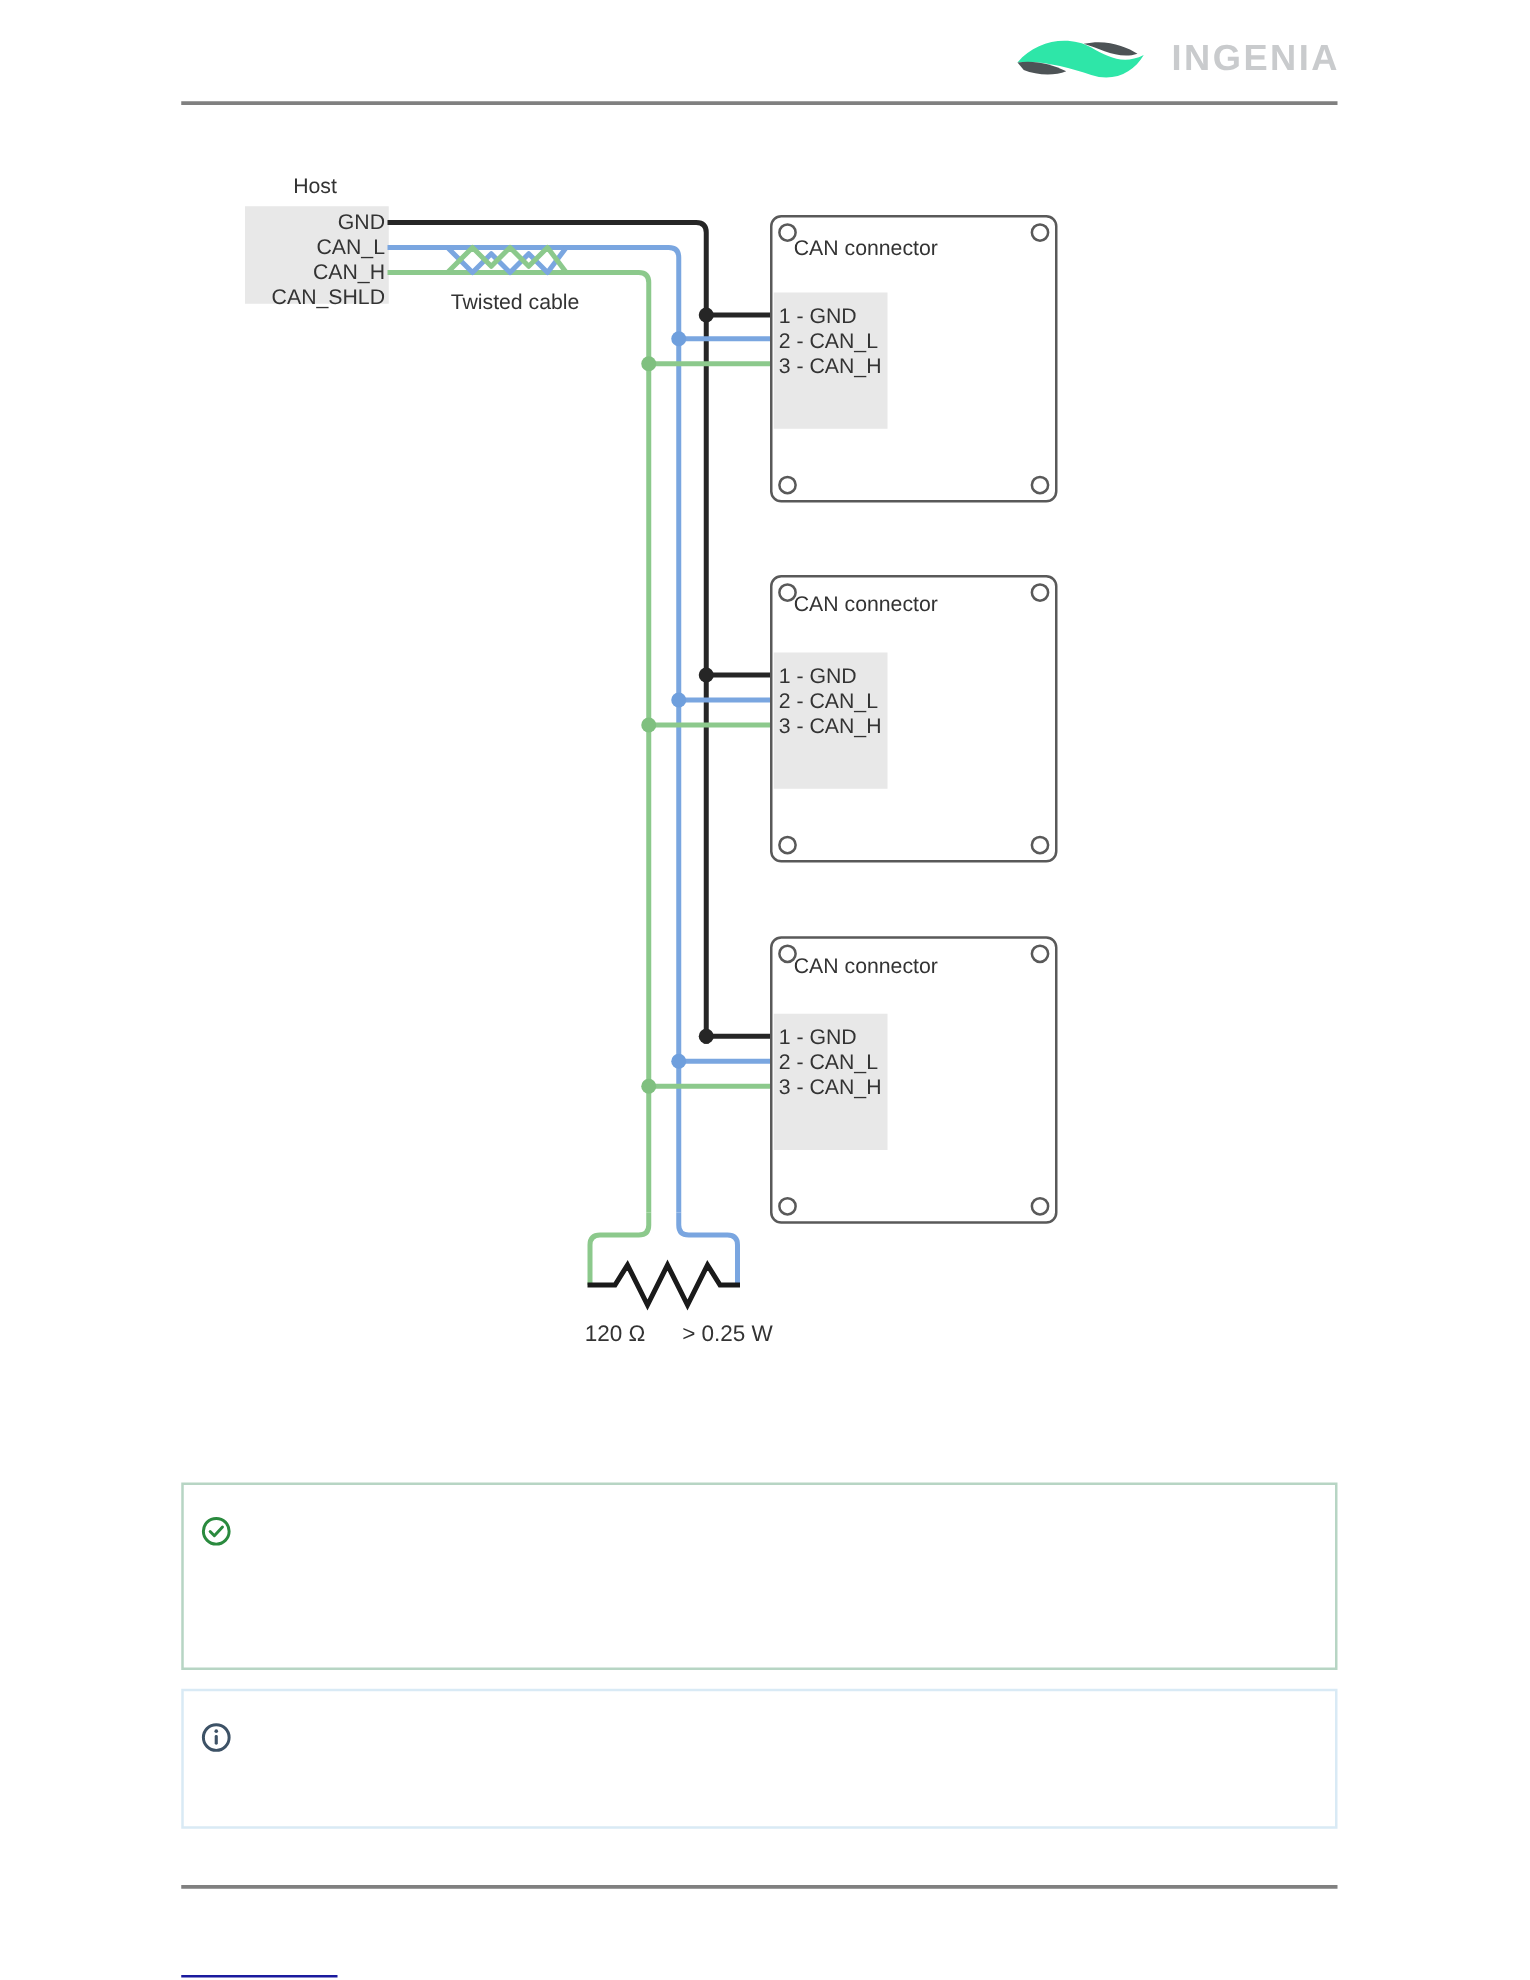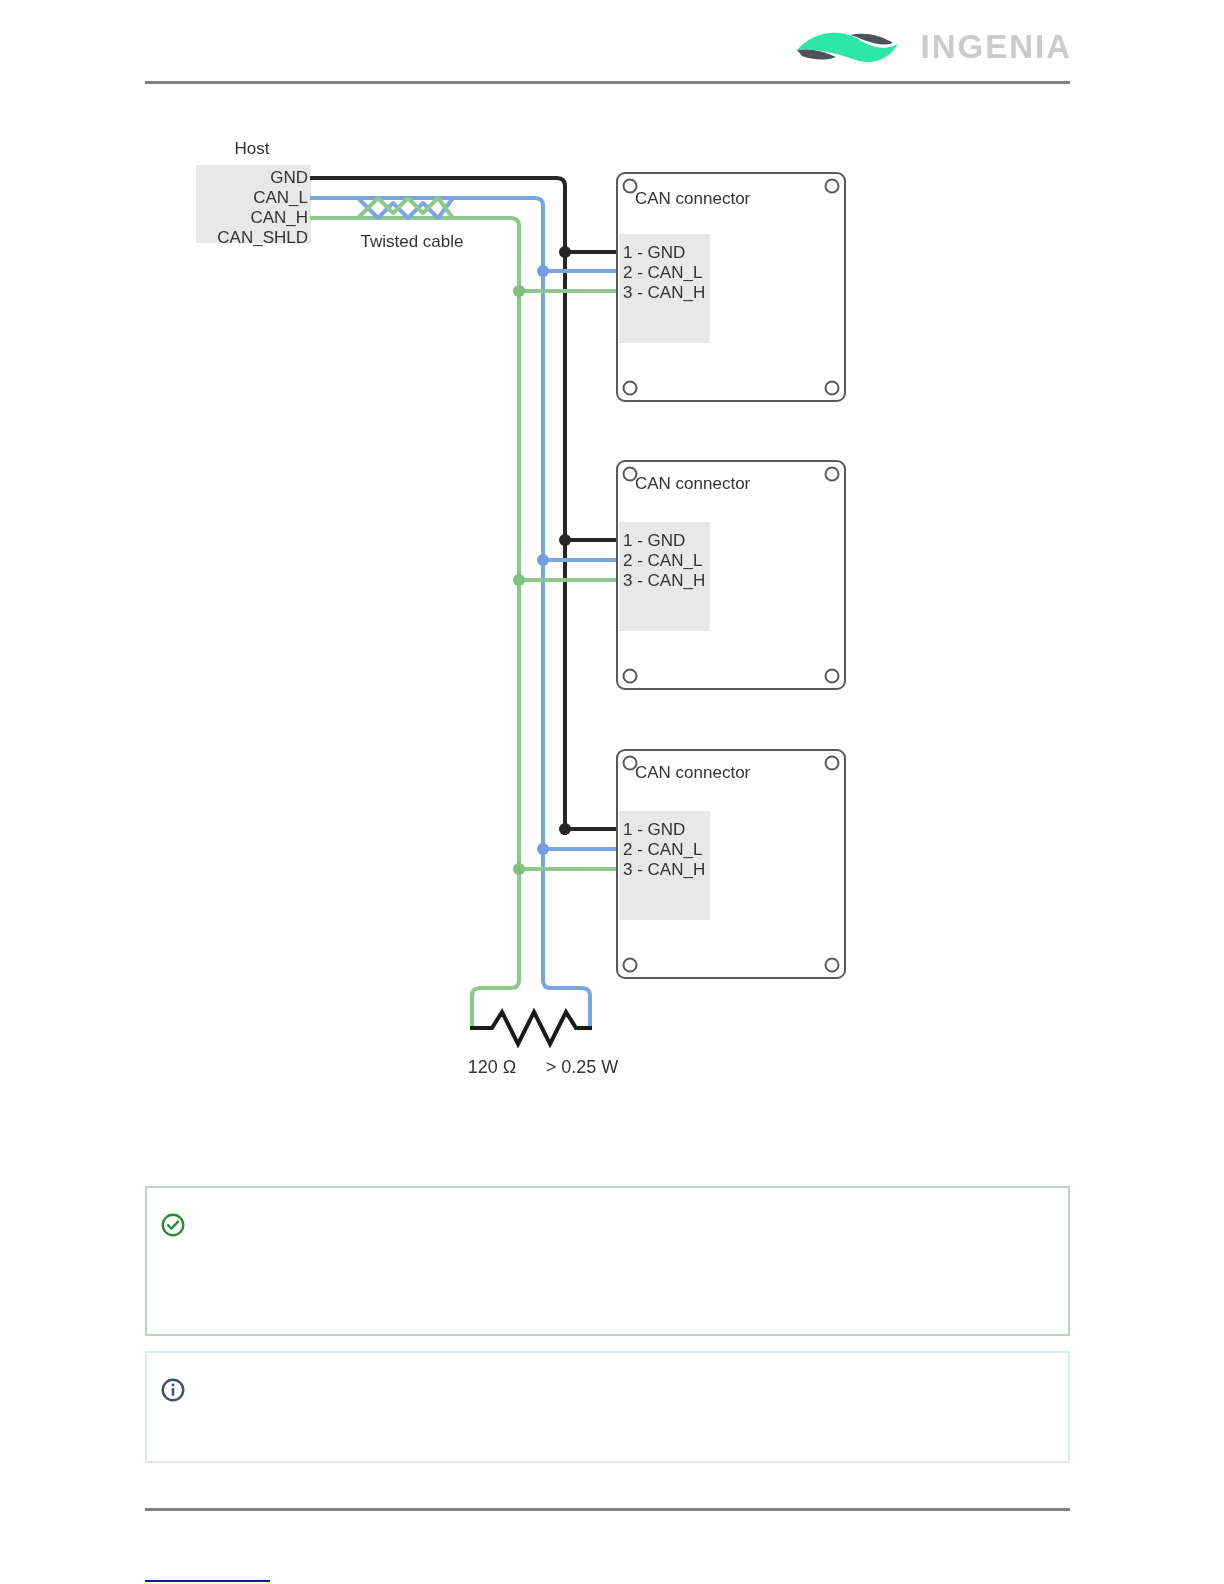--- a/index.html
+++ b/index.html
@@ -25,21 +25,21 @@
   .brand {
     position: absolute;
     right: 152px;
     top: 26px;
     display: flex;
     align-items: center;
     gap: 14px;
   }
   .brand-mark { width: 112px; height: 42px; display: block; }
   .brand-name {
-    font-size: 33px;
+    font-size: 29px;
     letter-spacing: 2.0px;
     font-weight: bold;
     color: #c9cbcd;
     font-family: "Liberation Sans", sans-serif;
   }
   .header-rule {
     position: absolute;
     left: 145px;
     top: 81px;
     width: 925px;

